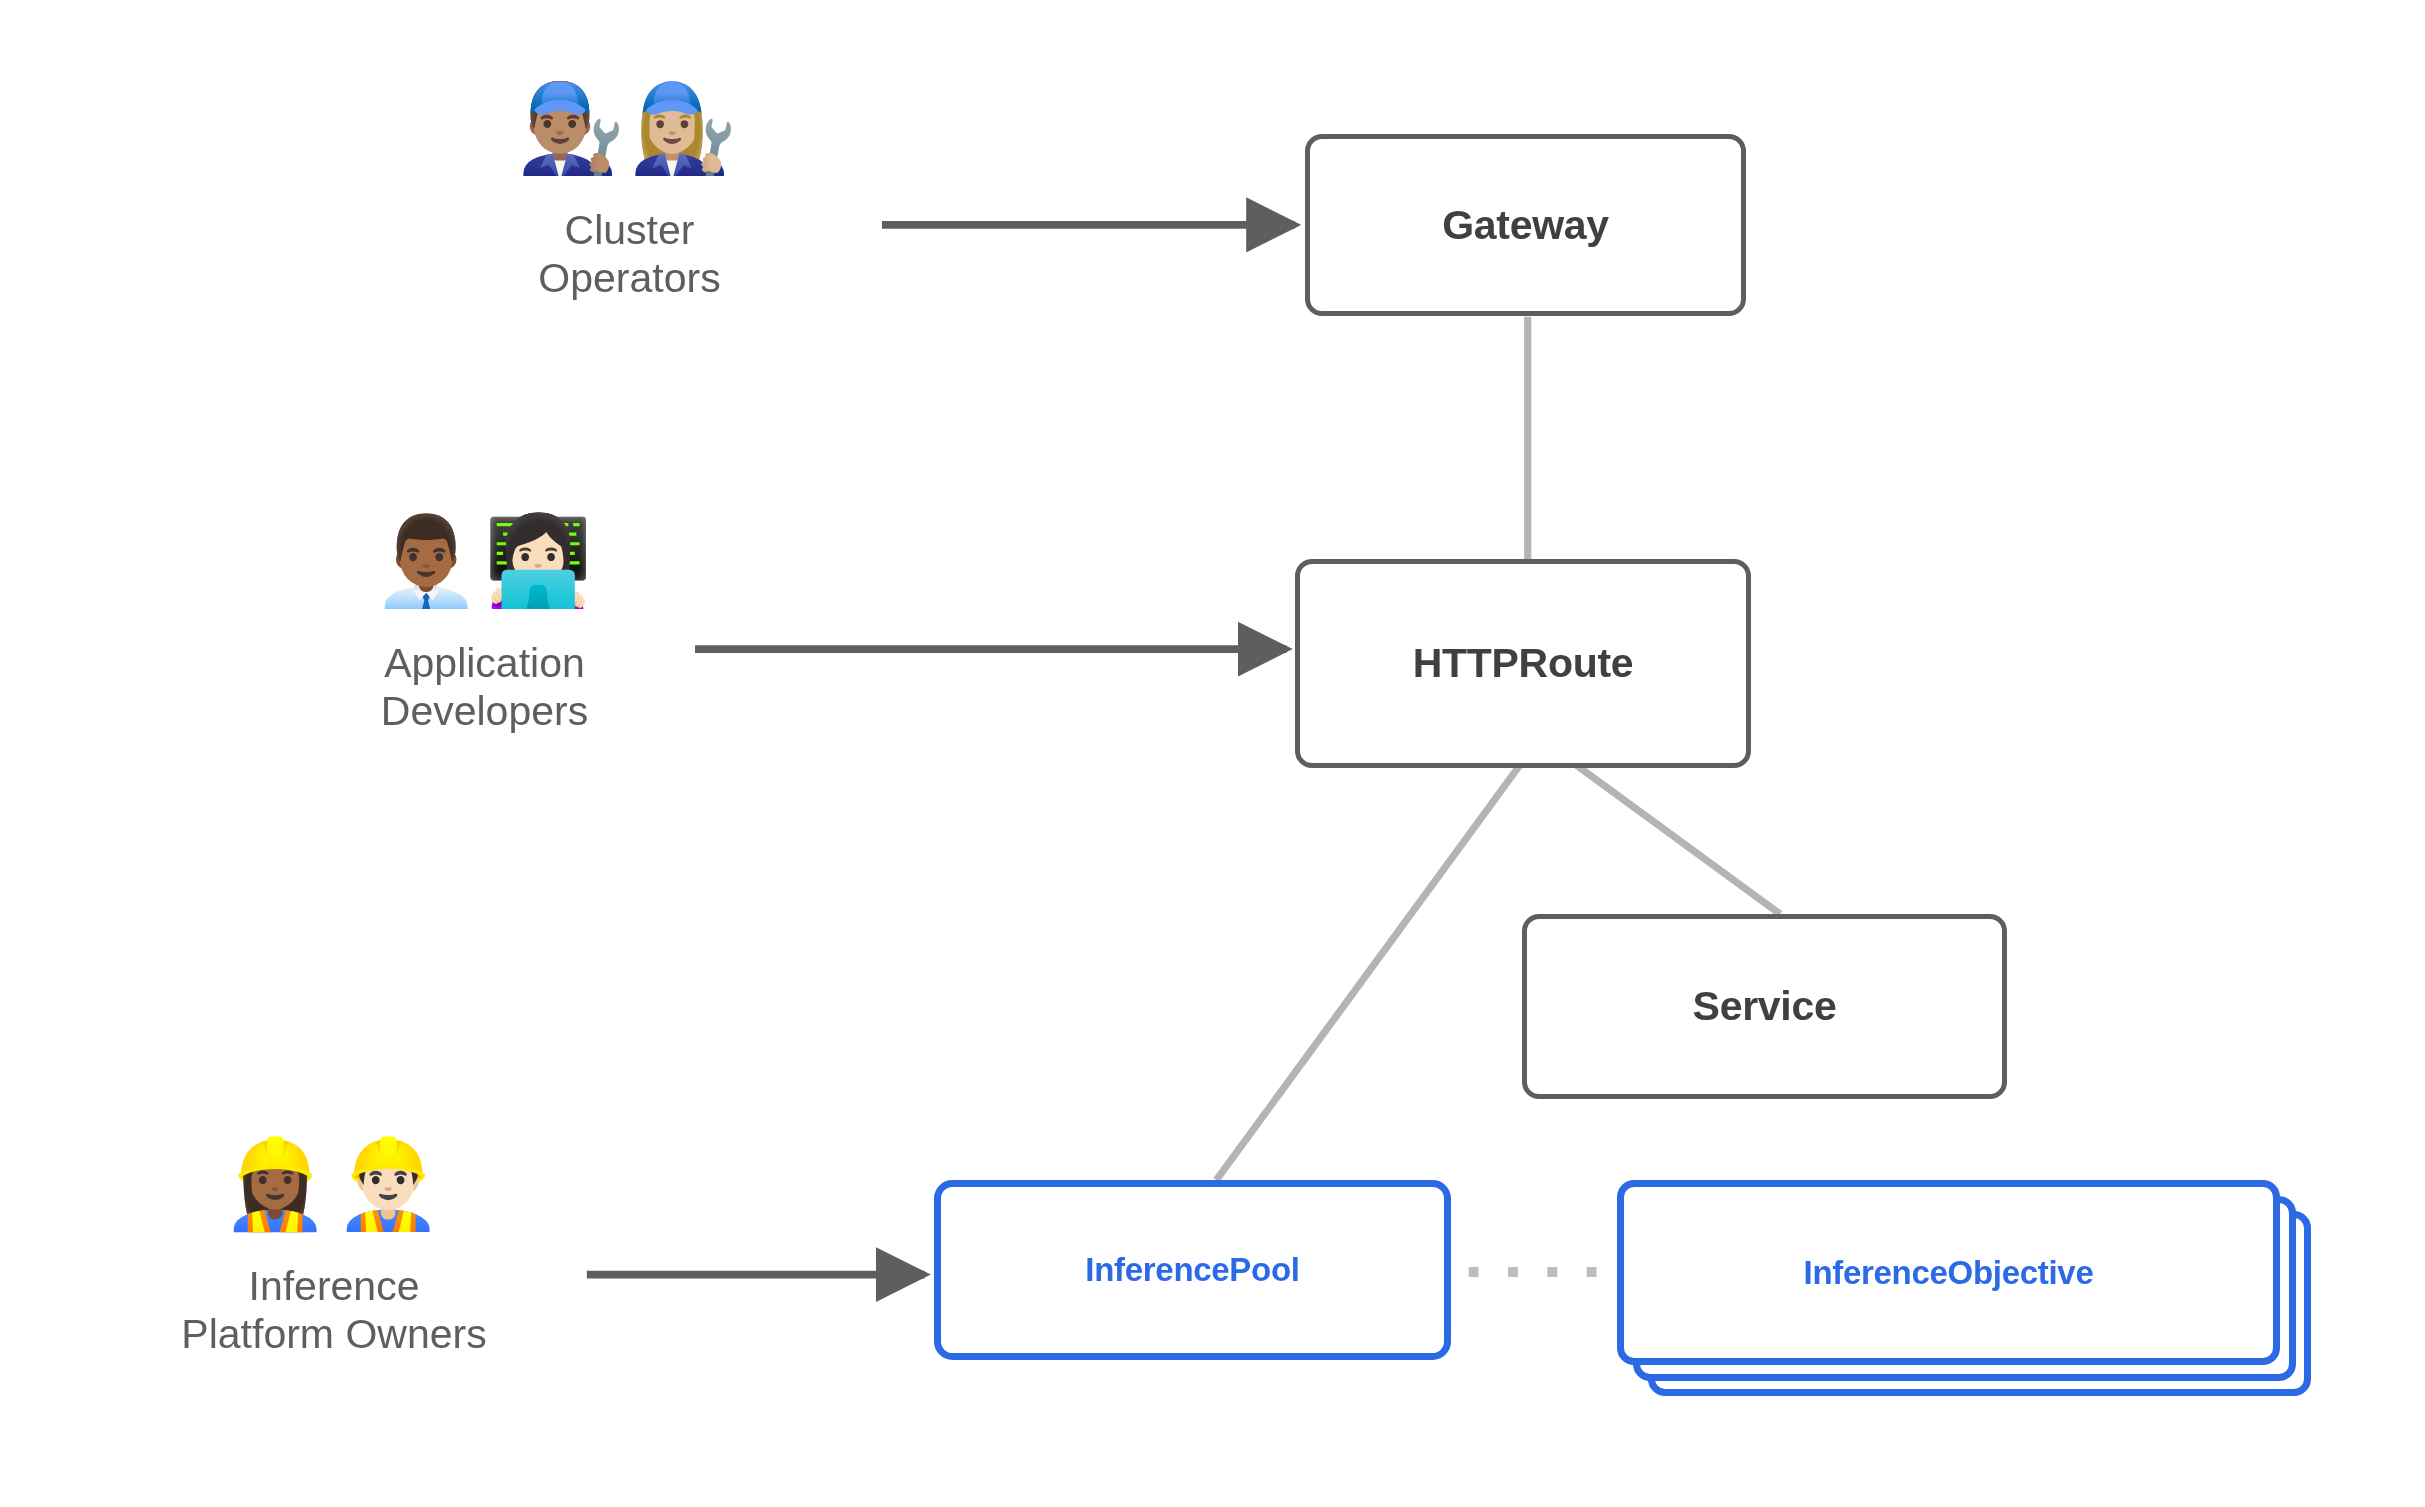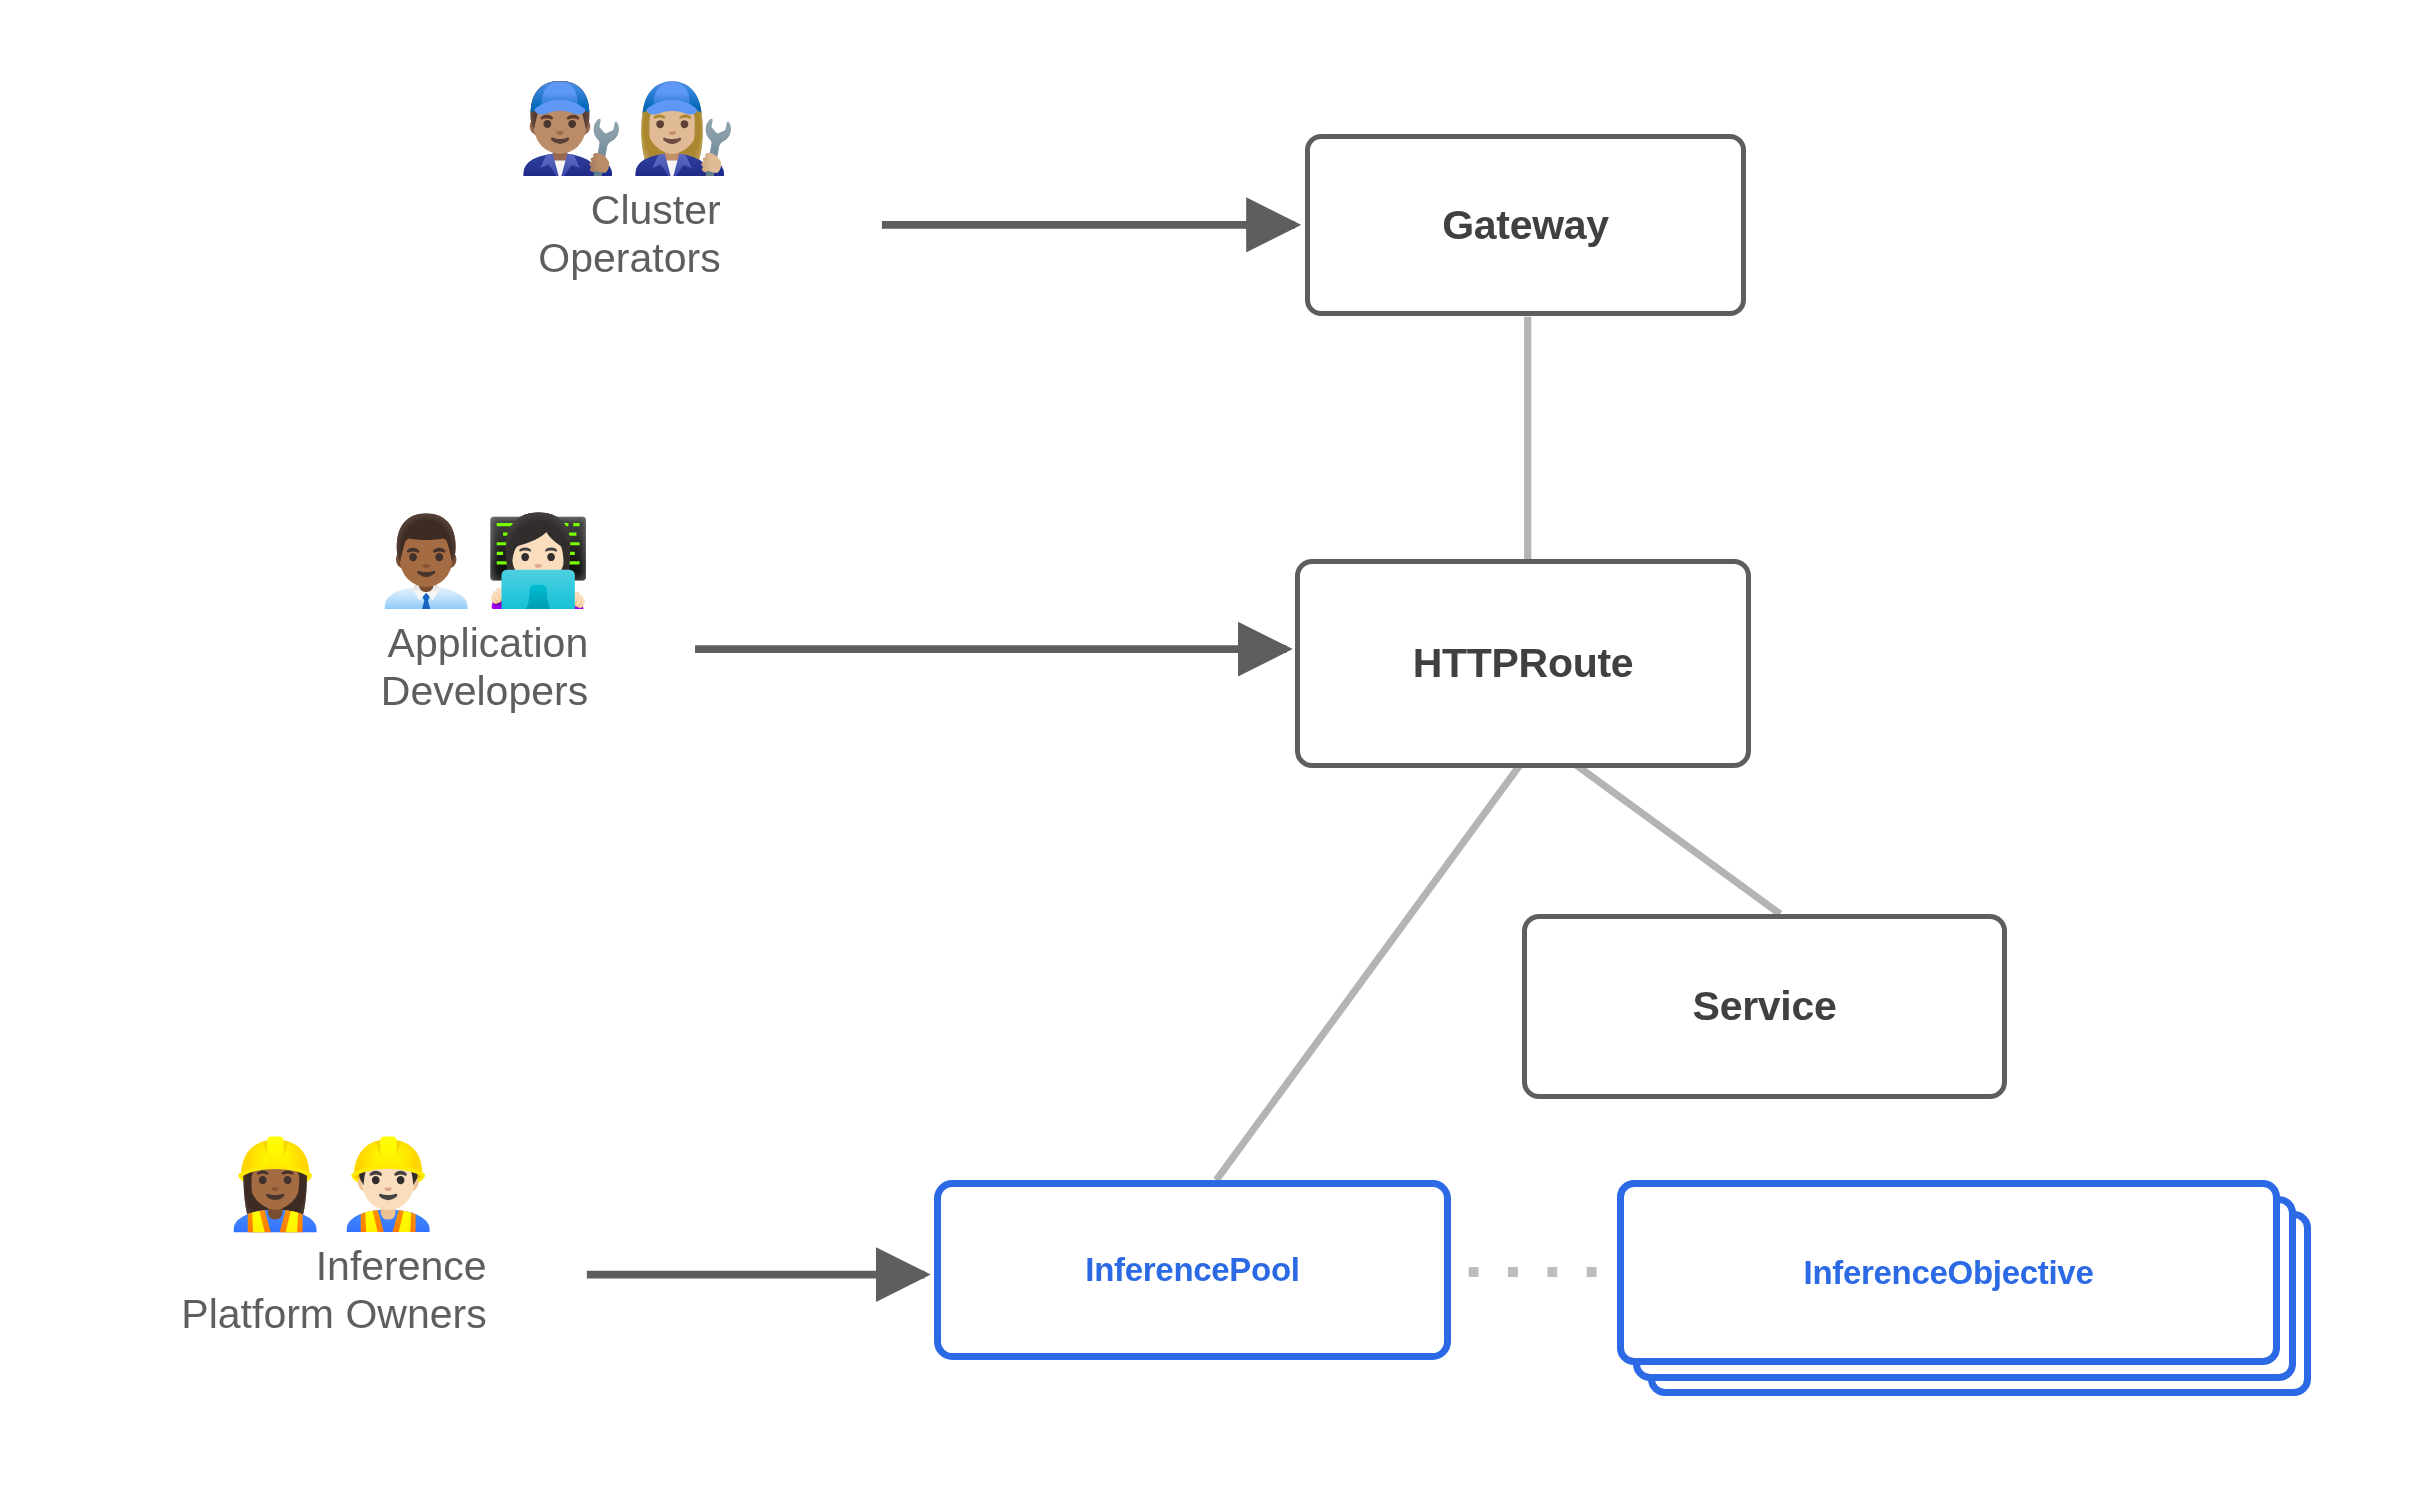--- a/index.html
+++ b/index.html
@@ -77,27 +77,26 @@
     text-align: center;
   }
   .actor-emojis {
     font-family: "DejaVu Sans", sans-serif;
     font-size: 87px;
     line-height: 1.0;
     letter-spacing: 3.9px;
     white-space: nowrap;
   }
   .actor-name {
-    margin-top: 14px;
+    margin-top: 34px;
     color: #5e5e5e;
     font-size: 41px;
     line-height: 1.18;
     font-weight: normal;
     white-space: pre-line;
-    text-align: right;
   }
 </style>
 </head>
 <body>
 
 <div id="canvas">
 
   <svg id="edges" viewBox="0 0 3700 2300" xmlns="http://www.w3.org/2000/svg">
     <defs>
       <marker id="arrowhead" markerWidth="7" markerHeight="7" refX="6.2" refY="3.5" orient="auto" markerUnits="strokeWidth">
@@ -131,21 +130,21 @@
     <div class="actor-name">Application
 Developers</div>
   </div>
 
   <div class="actor" style="left:85px; top:1141px; width:498px;">
     <div class="actor-emojis">👷🏾‍♀️👷🏻‍♂️</div>
     <div class="actor-name">Inference
 Platform Owners</div>
   </div>
 
-  <div class="node node-gray" style="left:1305px; top:134px; width:441px; height:182px;border-radius:16px;">
+  <div class="node node-gray" style="left:1305px; top:134px; width:441px; height:182px;">
     <span class="node-label label-gray">Gateway</span>
   </div>
 
   <div class="node node-gray" style="left:1295px; top:559px; width:456px; height:209px;">
     <span class="node-label label-gray">HTTPRoute</span>
   </div>
 
   <div class="node node-gray" style="left:1522px; top:914px; width:485px; height:185px;">
     <span class="node-label label-gray">Service</span>
   </div>

